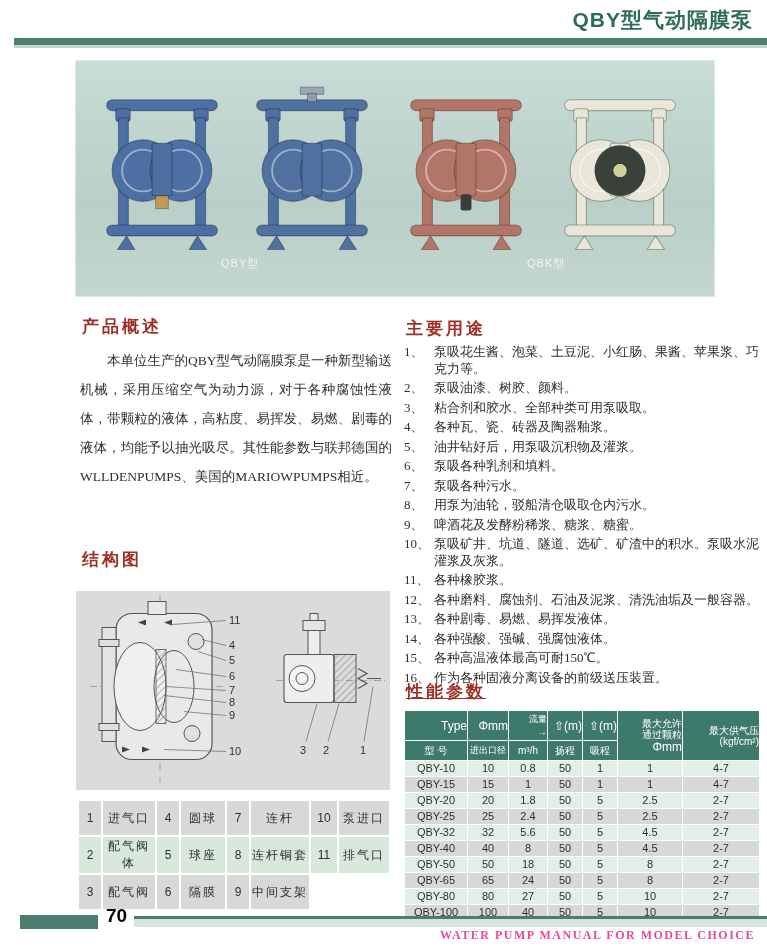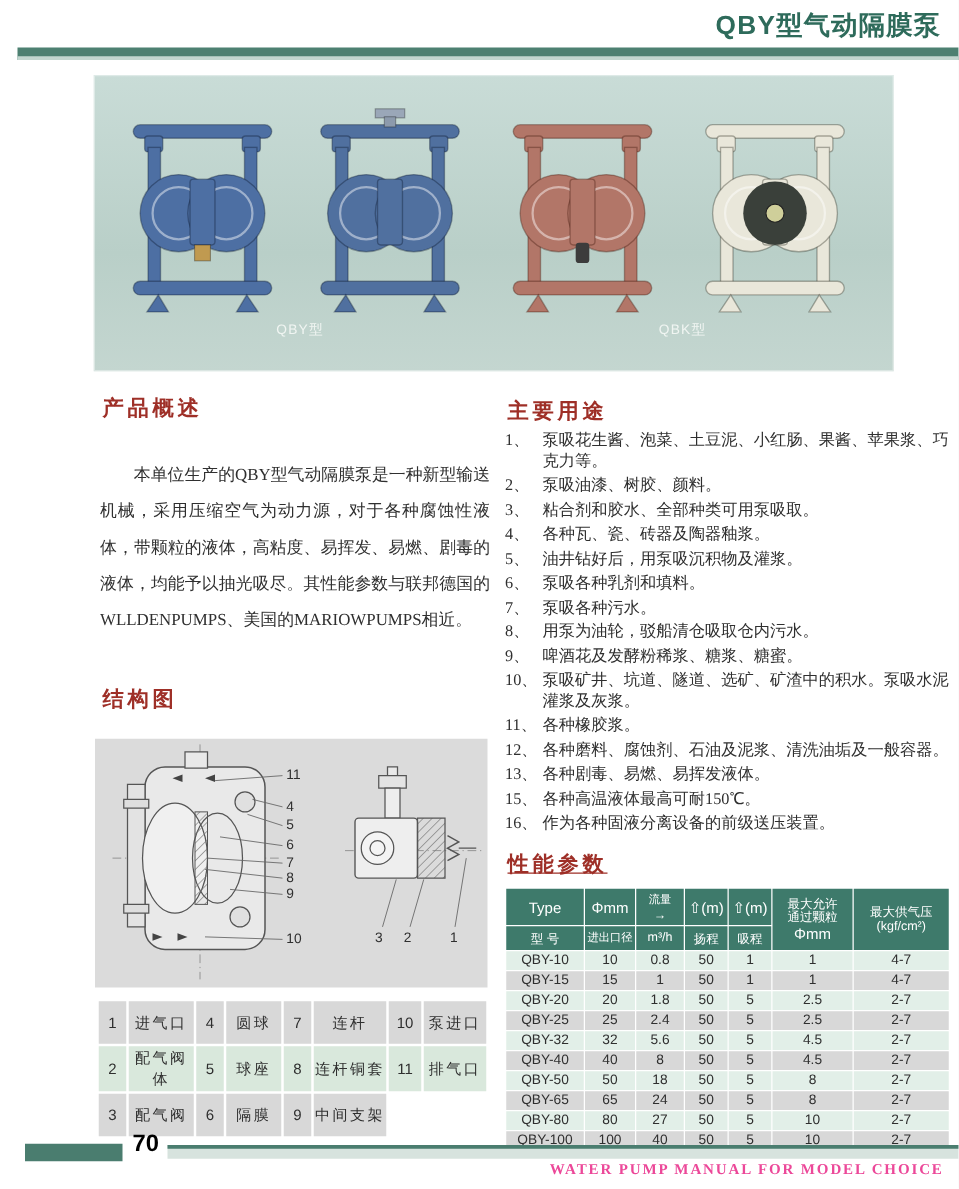--- a/index.html
+++ b/index.html
@@ -39,21 +39,21 @@
   
   .sec-heading {
     position:absolute; font-size:17px; font-weight:bold; color:#9e2f27; letter-spacing:3px;
   }
   #overview-h  { left:82px;  top:315px; }
   #structure-h { left:82px;  top:548px; }
   #uses-h      { left:406px; top:317px; }
   #perf-h      { left:406px; top:680px;text-decoration:underline; }
   
   #overview-p {
-    position:absolute; left:80px; top:365px; width:312px;
+    position:absolute; left:80px; top:346px; width:312px;
     font-family:"Liberation Serif", serif; font-size:13.5px; line-height:29px;
     color:#2f2f2f; text-indent:2em; text-align:justify; margin:0;
   }
   
   #structure-box {
     position:absolute; left:76px; top:591px; width:314px; height:199px;
     background:#dbdbdb;
   }
   #structure-box svg { display:block; width:100%; height:100%; }
   .co { font-family:"Liberation Sans", sans-serif; font-size:11px; fill:#2f2f2f; }
@@ -80,21 +80,21 @@
   
   #perf-table {
     position:absolute; left:404px; top:710px; width:352px;
     border-collapse:separate; border-spacing:1px; table-layout:fixed;
     font-size:11px; color:#2f2f2f;
   }
   #perf-table th {
     background:#3e7a6b; color:#fff; font-weight:normal;
     text-align:center; vertical-align:middle; padding:1px 0;
   }
-  #perf-table tr.h1 th { height:27px; font-size:12px; }
+  #perf-table tr.h1 th { height:27px; font-size:12px;text-align:right; }
   #perf-table tr.h2 th { height:17px; font-size:10px; }
   #perf-table th .tiny { font-size:9px; display:block; line-height:10px; }
   #perf-table th .l2   { font-size:10px; display:block; line-height:11px; }
   #perf-table td { height:13px; line-height:13px; text-align:center; padding:1px 0; }
   #perf-table tr.r-mint td { background:#e2efe8;margin-top:43px; }
   #perf-table tr.r-gray td { background:#d8d8d8; }
   .flow-arrow { font-size:10px; }
   
   #footer-block { position:absolute; left:20px; top:915px; width:78px; height:14px; background:#4a7d6f; }
   #footer-num   { position:absolute; left:106px; top:905px; font-size:19px; font-weight:bold; color:#000000; }
@@ -324,20 +324,24 @@
       </li>
     <li>
         <span class="num">12、</span>
         <span class="t">各种磨料、腐蚀剂、石油及泥浆、清洗油垢及一般容器。</span>
       </li>
     <li>
         <span class="num">13、</span>
         <span class="t">各种剧毒、易燃、易挥发液体。</span>
       </li>
     <li>
+        <span class="num">14、</span>
+        <span class="t">各种强酸、强碱、强腐蚀液体。</span>
+      </li>
+    <li>
         <span class="num">15、</span>
         <span class="t">各种高温液体最高可耐150℃。</span>
       </li>
     <li>
         <span class="num">16、</span>
         <span class="t">作为各种固液分离设备的前级送压装置。</span>
       </li>
   </ul>
 
   <div id="perf-h" class="sec-heading">性能参数</div>

